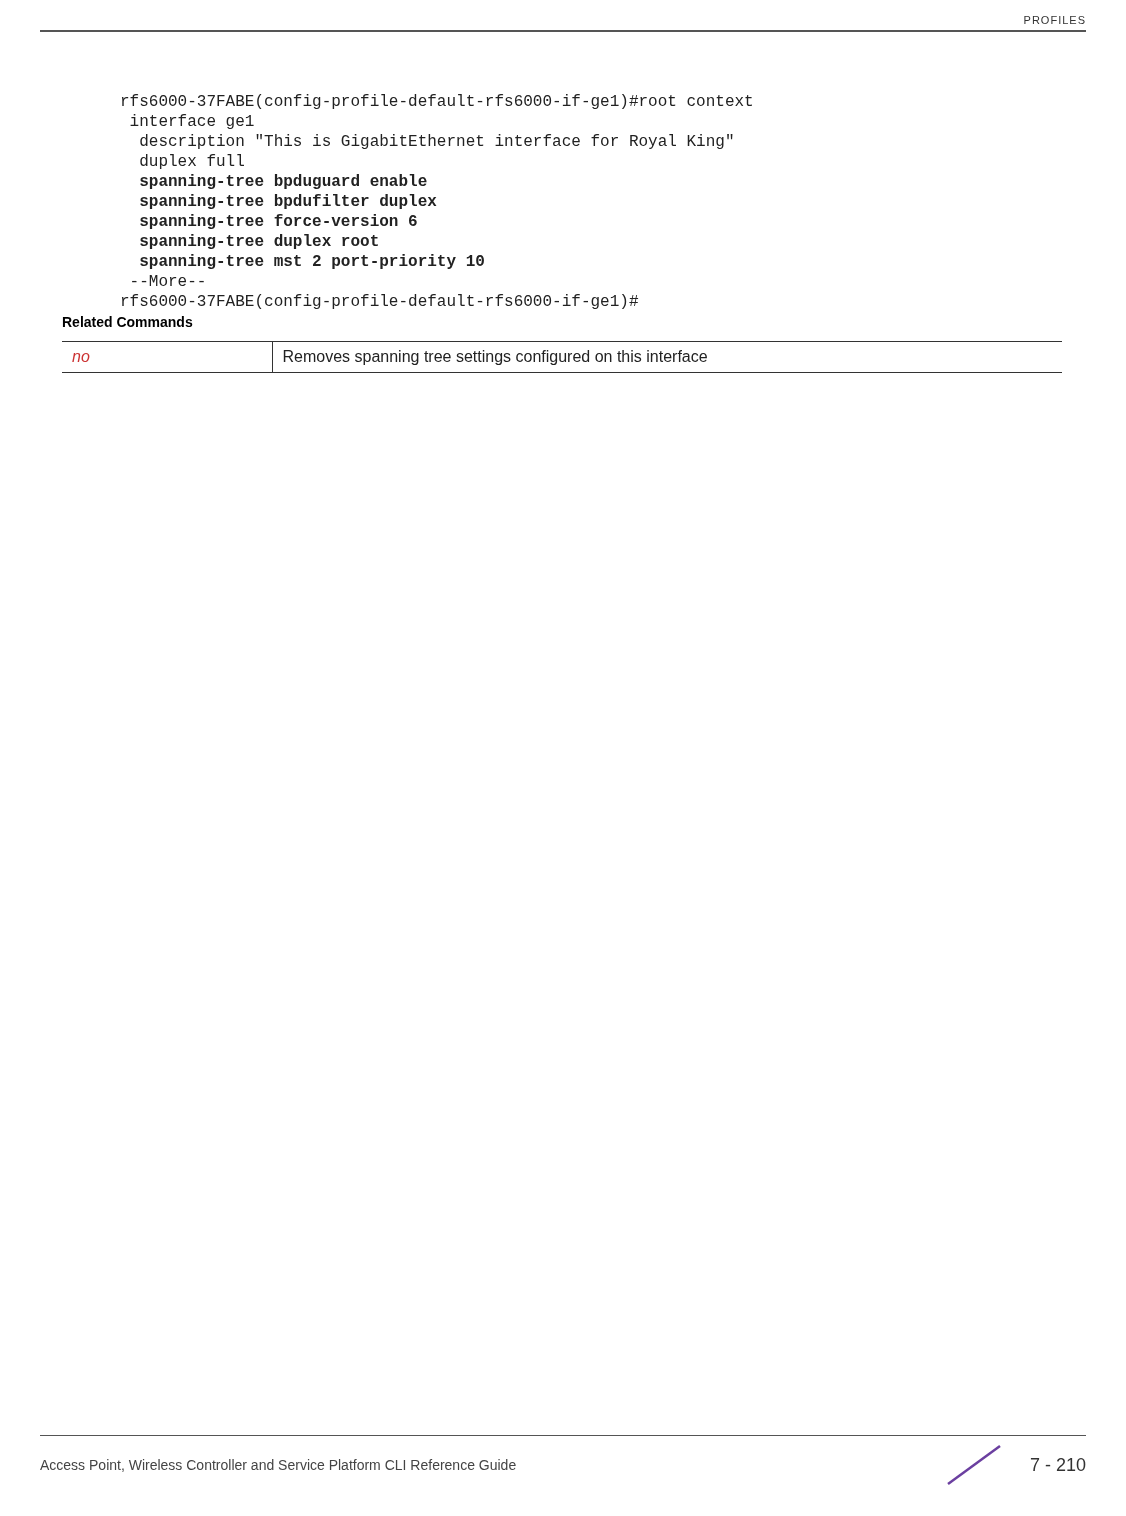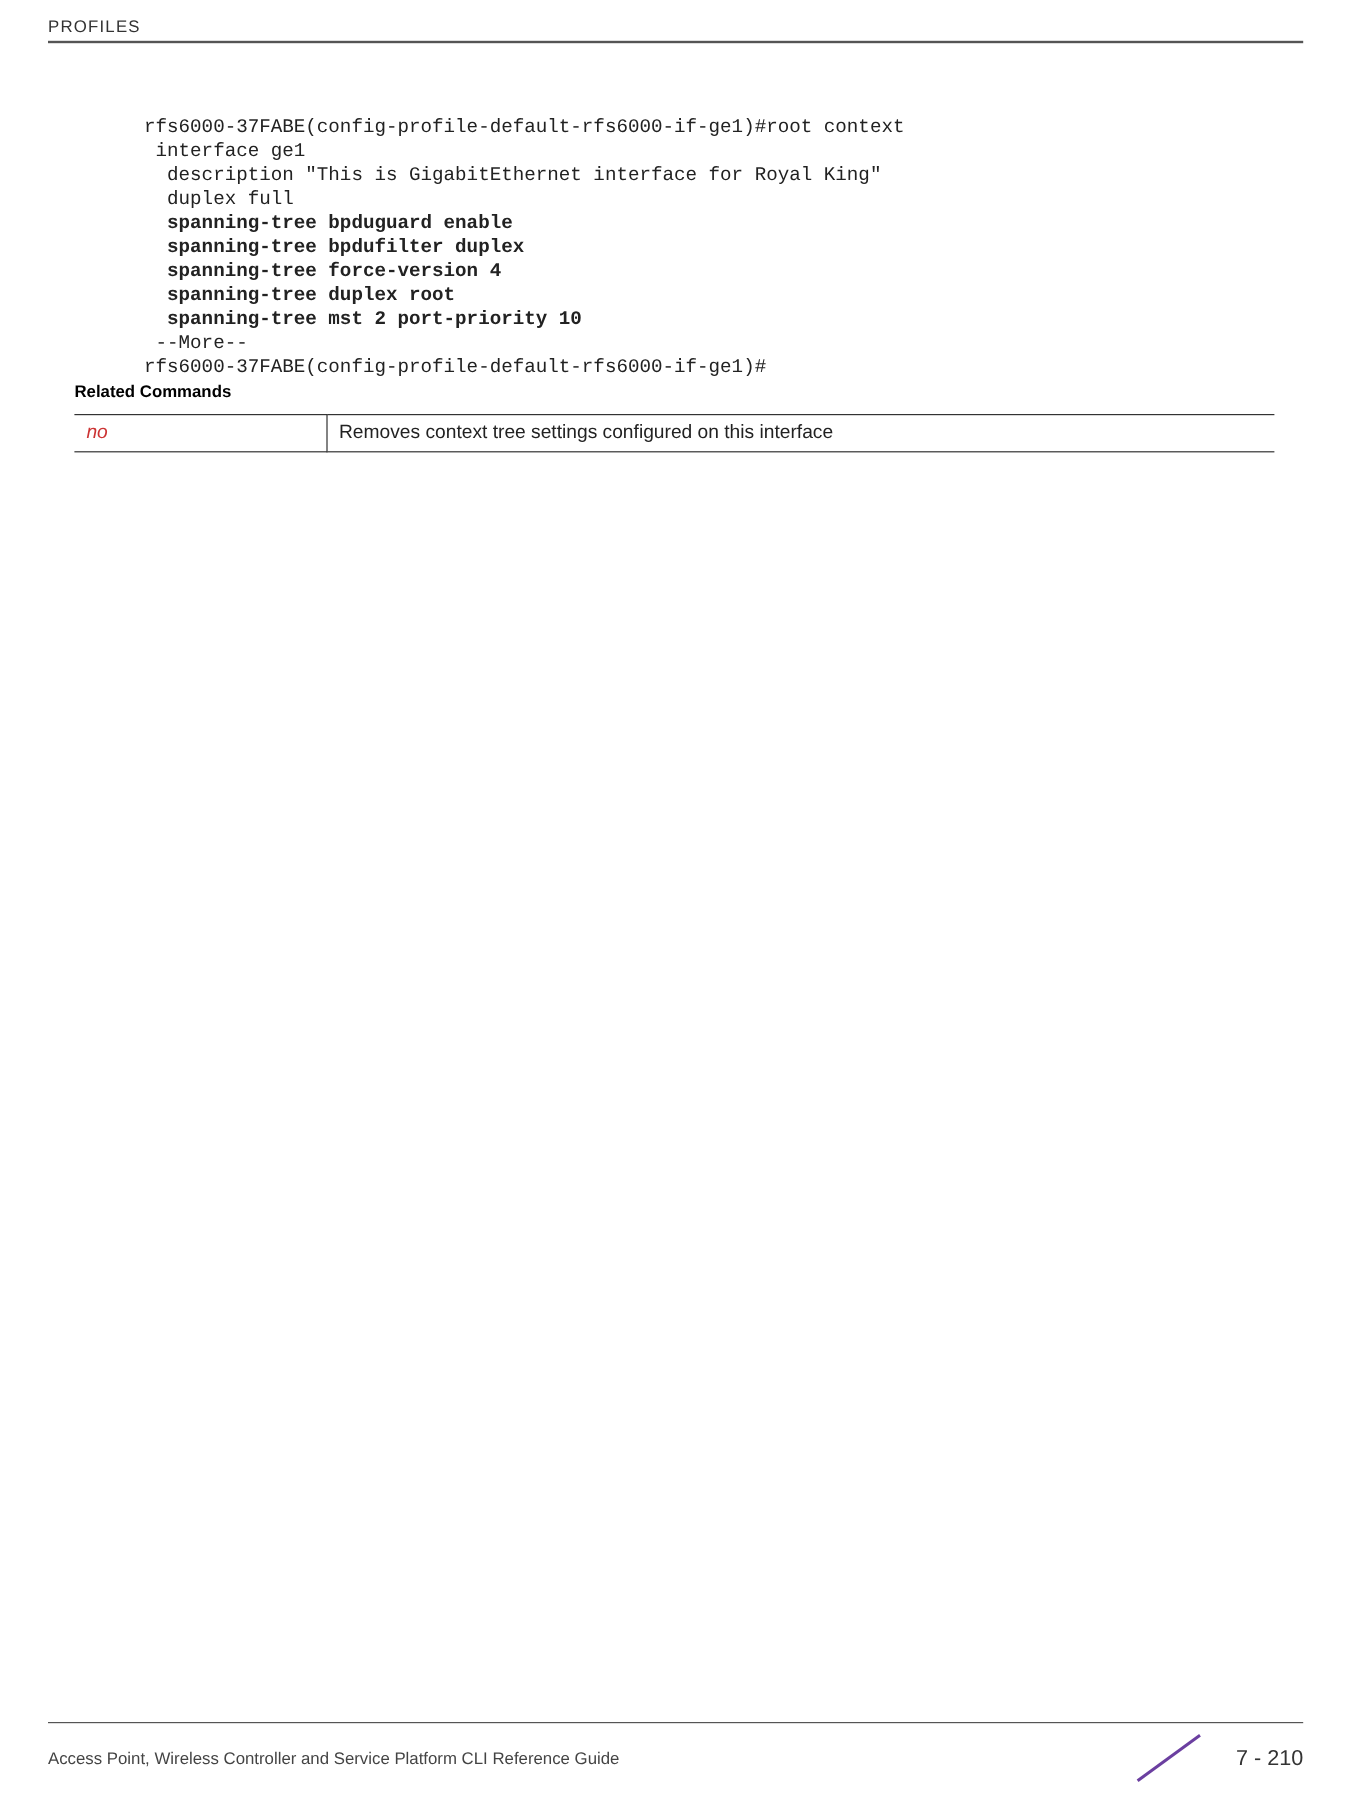--- a/index.html
+++ b/index.html
@@ -8,22 +8,22 @@
       height: 1516px;
       background: #ffffff;
       font-family: Arial, Helvetica, sans-serif;
       position: relative;
     }
     .header-section {
       width: 100%;
       padding: 14px 40px 0 40px;
     }
     .header-title {
-      text-align: left;
-      font-size: 14px;
+      text-align: right;
+      font-size: 11px;
       color: #333;
       letter-spacing: 1px;
       font-weight: 300;
     }
     .header-rule {
       border: none;
       border-top: 2px solid #555;
       margin-top: 4px;
     }
     .content {
@@ -112,33 +112,33 @@
   <hr class="header-rule">
 </div>
 
 <div class="content">
   <div class="code-block"><span>rfs6000-37FABE(config-profile-default-rfs6000-if-ge1)#root context</span>
 <span> interface ge1</span>
 <span>  description "This is GigabitEthernet interface for Royal King"</span>
 <span>  duplex full</span>
 <span class="bold">  spanning-tree bpduguard enable</span>
 <span class="bold">  spanning-tree bpdufilter duplex</span>
-<span class="bold">  spanning-tree force-version 4</span>
+<span class="bold">  spanning-tree force-version 6</span>
 <span class="bold">  spanning-tree duplex root</span>
 <span class="bold">  spanning-tree mst 2 port-priority 10</span>
 <span> --More--</span>
 <span>rfs6000-37FABE(config-profile-default-rfs6000-if-ge1)#</span></div>
 
   <div class="section-label">Related Commands</div>
 
   <table class="cmd-table">
     <tbody>
         <tr>
       <td class="cmd-name">no</td>
-      <td class="cmd-desc">Removes context tree settings configured on this interface</td>
+      <td class="cmd-desc">Removes spanning tree settings configured on this interface</td>
     </tr>
   </tbody>
     </table>
 </div>
 
 <div class="footer">
   <hr class="footer-rule">
   <div class="footer-row">
     <div class="footer-left">Access Point, Wireless Controller and Service Platform CLI Reference Guide</div>
     <div class="footer-right">

